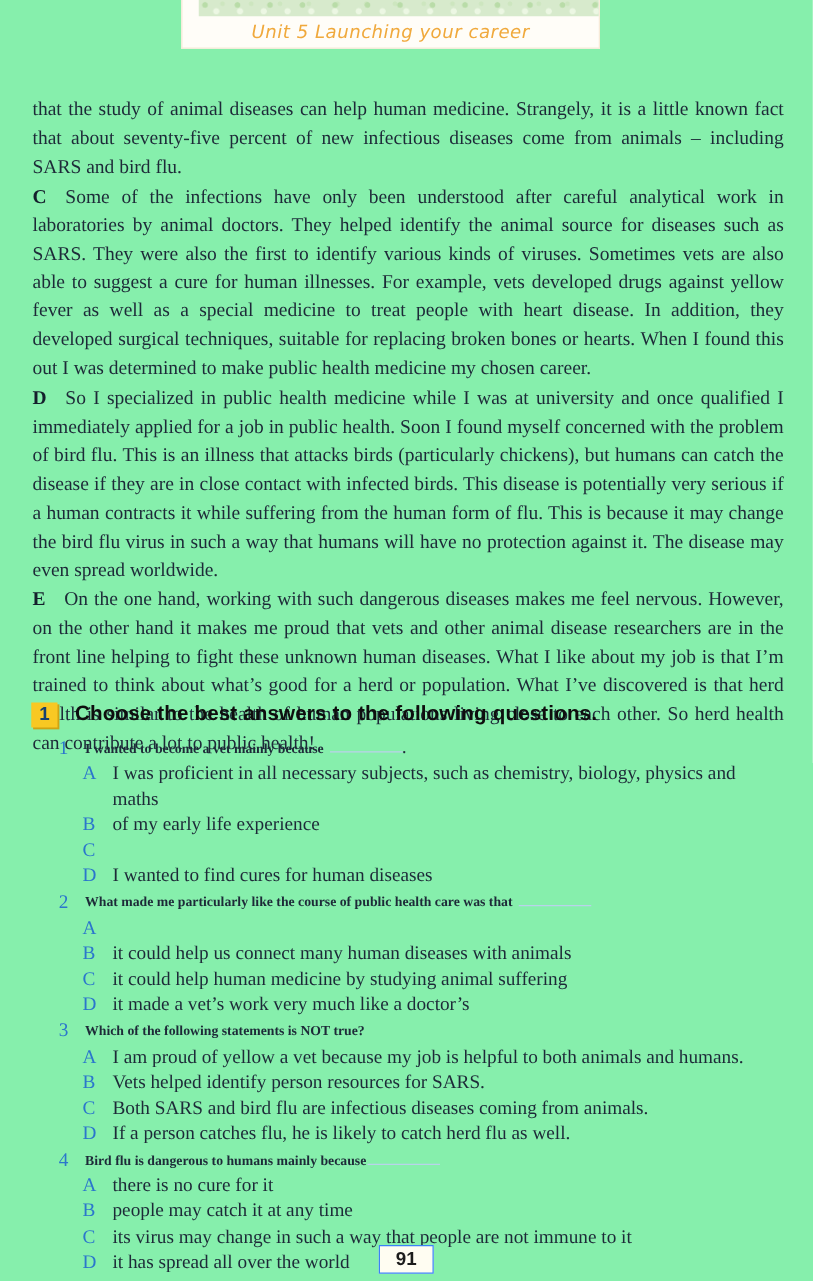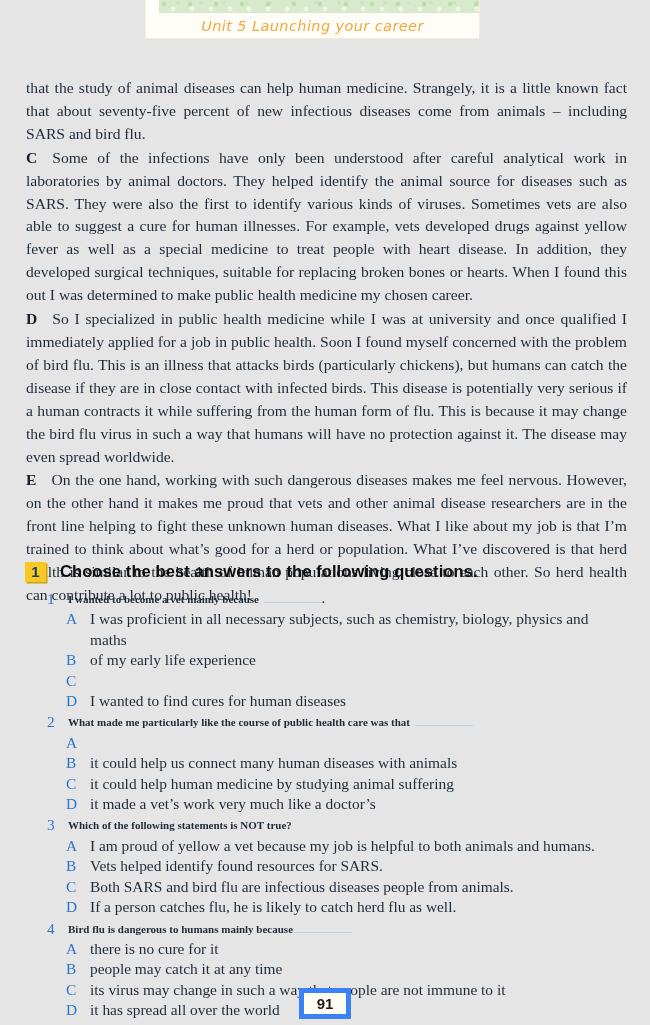--- a/index.html
+++ b/index.html
@@ -2,21 +2,21 @@
 <html><head>
 <meta charset="utf-8">
 <style>
   html,body{margin:0;padding:0;}
   body{
     width:650px;height:1025px;
     background:#fffffe;
     font-family:"Liberation Serif", serif;
     color:#1d2a38;
   }
-  .page{position:relative;width:650px;height:1025px;overflow:hidden;background:#e5e5e5;}
+  .page{position:relative;width:650px;height:1025px;overflow:hidden;background:#86efac;}
 
   
   .banner{position:absolute;left:145px;top:0;width:333px;border:1px solid #f7ead8;border-top:none;background:#fffdf8;}
   .banner .strip{
     height:13px;margin-left:13px;
     background-color:#d7eacc;
     background-image:
       radial-gradient(circle at 5px 4px, #b9dca8 2px, rgba(0,0,0,0) 2.6px),
       radial-gradient(circle at 14px 9px, #ecf7e3 2.2px, rgba(0,0,0,0) 2.8px),
       radial-gradient(circle at 19px 3px, #cde6bf 1.6px, rgba(0,0,0,0) 2.2px);
@@ -56,21 +56,21 @@
   .blank{
     display:inline-block;width:58px;height:11px;
     border-bottom:1.8px solid #b9d2ea;margin-left:5px;
   }
   .blank.tight{margin-left:1px;}
 
   
   .footer{position:absolute;left:0;right:0;bottom:6px;text-align:center;}
   .pageno{
     display:inline-block;padding:2px 13px;
-    border:5px solid #3b82f6;background:#fffdf2;
+    border:1px solid #3b82f6;background:#fffdf2;
     font-family:"Liberation Sans", sans-serif;font-weight:bold;font-size:15px;color:#1c1c1c;
   }
 </style>
 </head>
 <body>
 
 <div class="page">
 
   <header class="banner">
     <div class="strip"></div>
@@ -139,25 +139,25 @@
     <div class="q">
       <span class="qn">3</span>
       <div class="qc">
         <p class="qt"><span>Which of the following statements is NOT true?</span></p>
         <div class="opt">
             <span class="ol">A</span>
             <span class="ot">I am proud of yellow a vet because my job is helpful to both animals and humans.</span>
           </div>
         <div class="opt">
             <span class="ol">B</span>
-            <span class="ot">Vets helped identify found resources for SARS.</span>
+            <span class="ot">Vets helped identify person resources for SARS.</span>
           </div>
         <div class="opt">
             <span class="ol">C</span>
-            <span class="ot">Both SARS and bird flu are infectious diseases people from animals.</span>
+            <span class="ot">Both SARS and bird flu are infectious diseases coming from animals.</span>
           </div>
         <div class="opt">
             <span class="ol">D</span>
             <span class="ot">If a person catches flu, he is likely to catch herd flu as well.</span>
           </div>
       </div>
     </div>
 
     <div class="q">
       <span class="qn">4</span>

